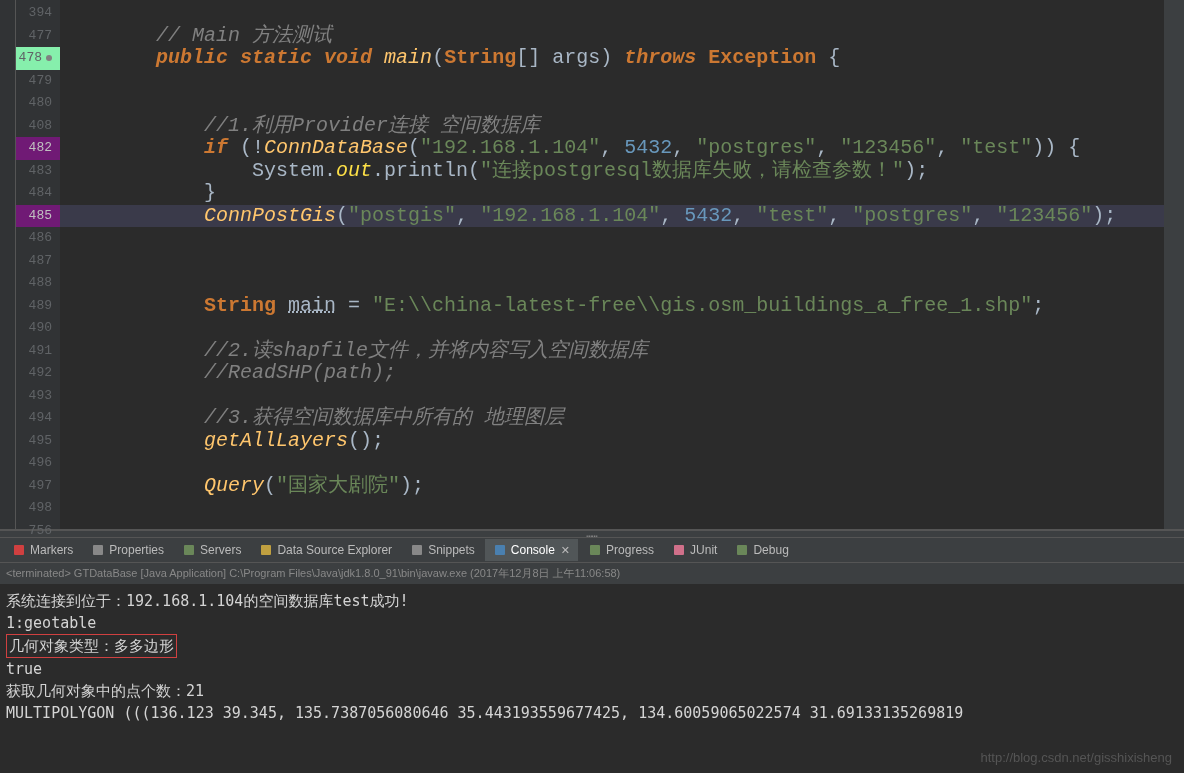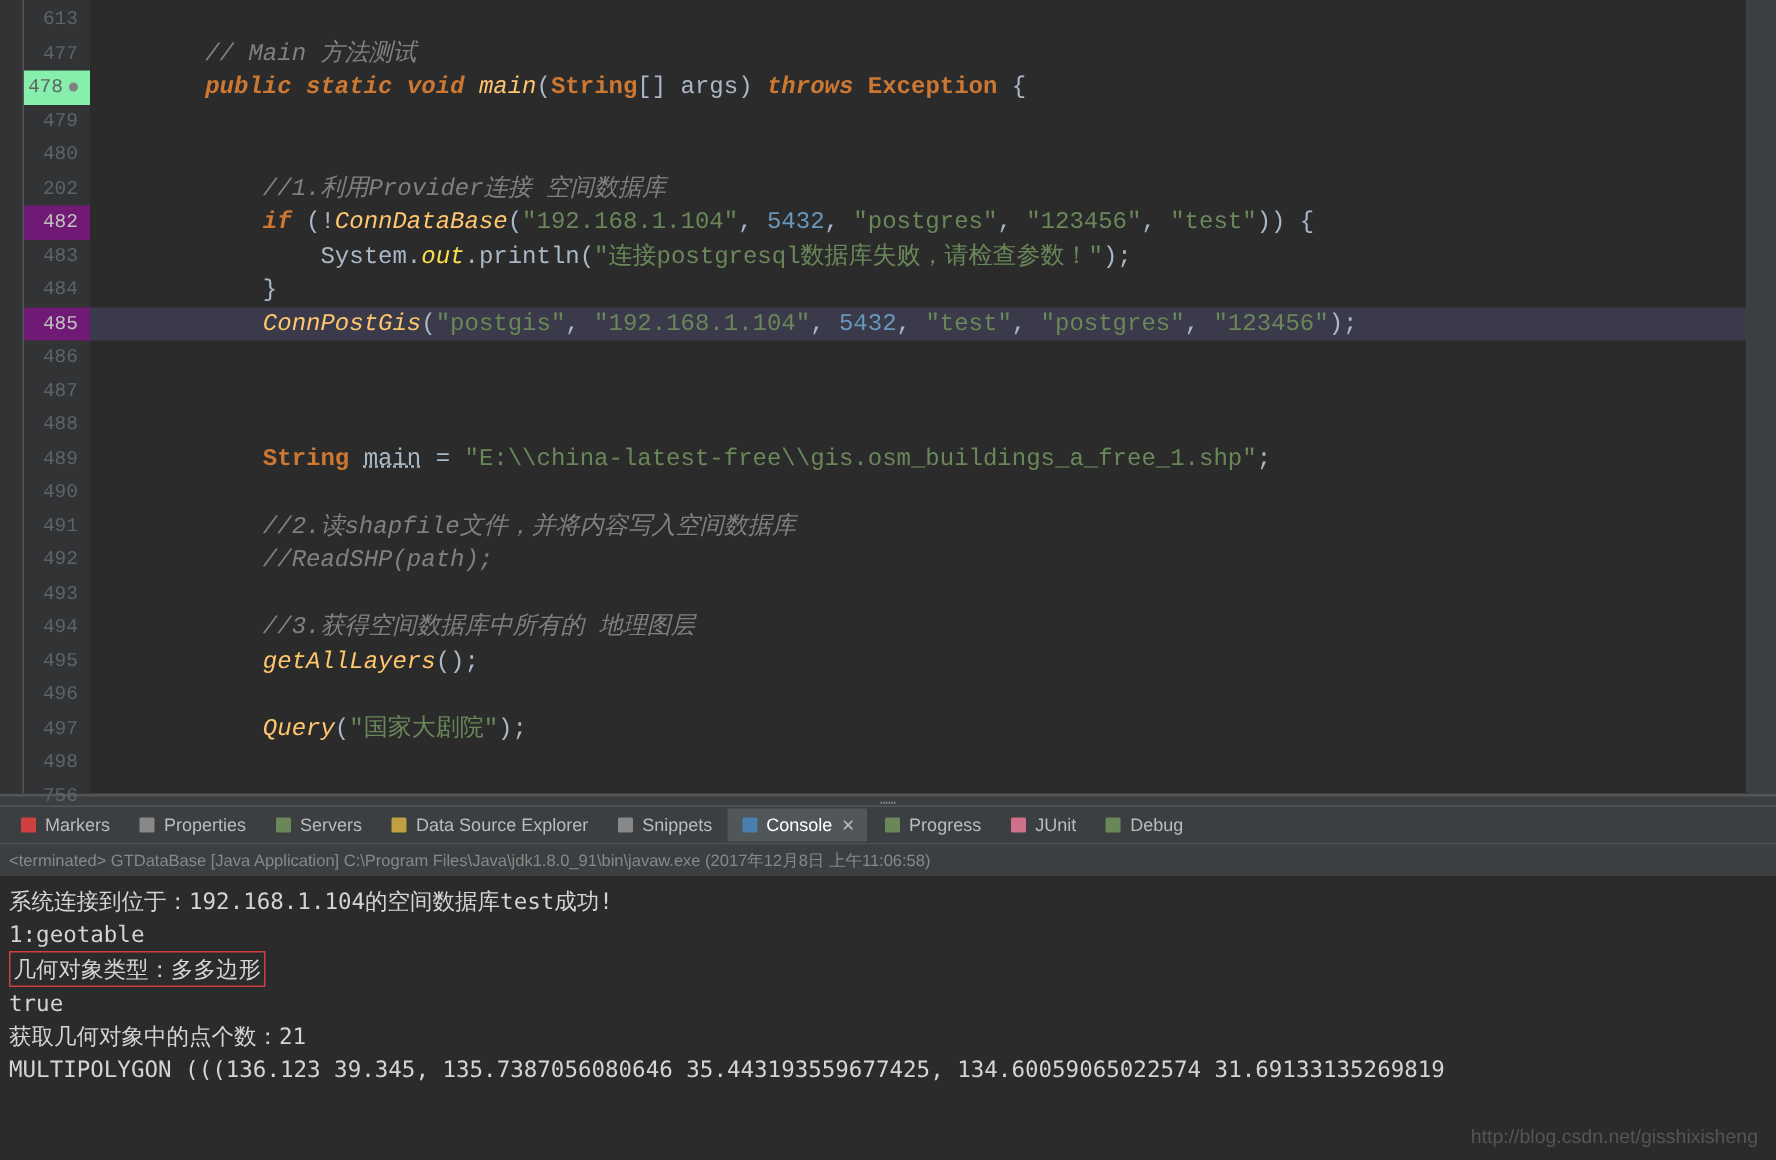--- a/index.html
+++ b/index.html
@@ -43,21 +43,21 @@
       background: #86efac;
     }
     .code-area {
       flex: 1;
       padding-top: 2px;
       position: relative;
     }
     .code-line {
       line-height: 22.5px;
       white-space: pre;
-      font-size: 16px;
+      font-size: 20px;
     }
     .code-line.current {
       background: #3a3a4a;
     }
     .kw { color: #cc7832; font-weight: bold; font-style: italic; }
     .comment { color: #808080; font-style: italic; }
     .string { color: #6a8759; }
     .num { color: #6897bb; }
     .method { color: #ffc66d; font-style: italic; }
     .field { color: #fde047; font-style: italic; }
@@ -149,26 +149,26 @@
       border-radius: 50%;
       margin-left: 4px;
     }
   </style>
 </head>
 <body>
 
 <div class="editor-pane">
   <div class="ruler"></div>
   <div class="gutter" id="gutter">
-      <div class="line-number">613</div>
+      <div class="line-number">394</div>
       <div class="line-number">477</div>
       <div class="line-number marked">478<span class="marker-dot"></span></div>
       <div class="line-number">479</div>
       <div class="line-number">480</div>
-      <div class="line-number">202</div>
+      <div class="line-number">408</div>
       <div class="line-number highlight">482</div>
       <div class="line-number">483</div>
       <div class="line-number">484</div>
       <div class="line-number highlight">485</div>
       <div class="line-number">486</div>
       <div class="line-number">487</div>
       <div class="line-number">488</div>
       <div class="line-number">489</div>
       <div class="line-number">490</div>
       <div class="line-number">491</div>

